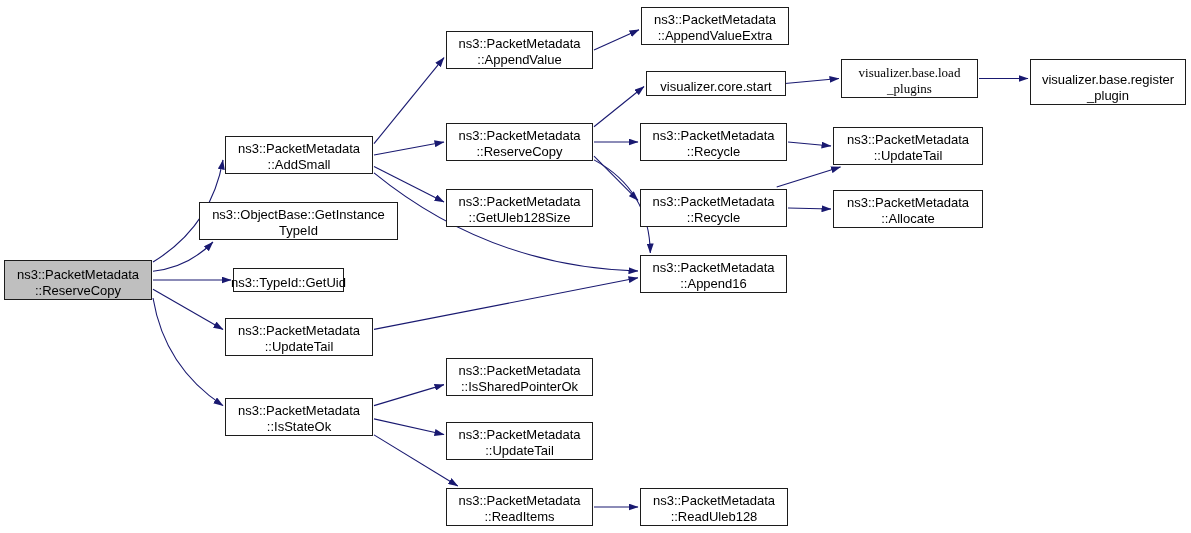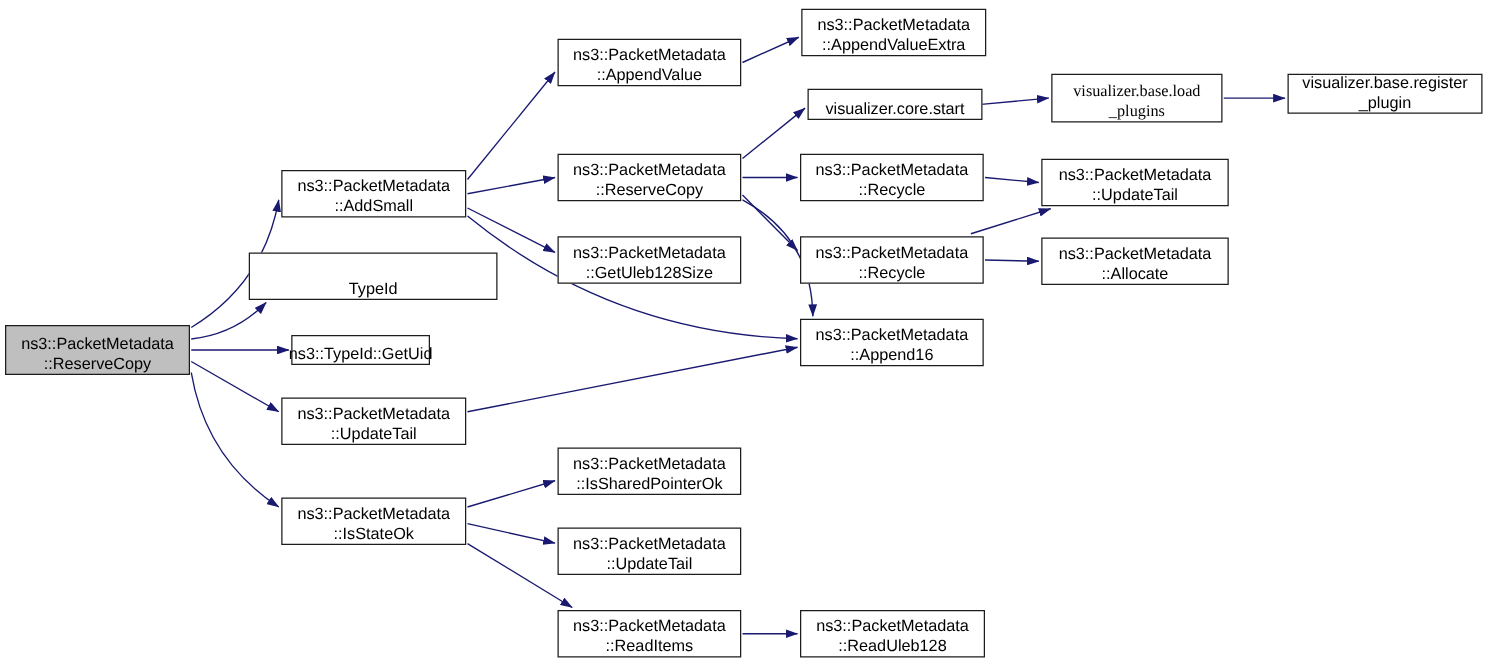--- a/index.html
+++ b/index.html
@@ -68,20 +68,21 @@
   <div id="node-layer">
       <div class="node node--highlight" style="left: 4px; top: 260px; width: 148px; height: 40px;">
         <span class="node-label-line">ns3::PacketMetadata</span>
         <span class="node-label-line">::ReserveCopy</span>
       </div>
       <div class="node" style="left: 225px; top: 136px; width: 148px; height: 38px;">
         <span class="node-label-line">ns3::PacketMetadata</span>
         <span class="node-label-line">::AddSmall</span>
       </div>
       <div class="node" style="left: 199px; top: 202px; width: 199px; height: 38px;">
+        <span class="node-label-line">ns3::ObjectBase::GetInstance</span>
         <span class="node-label-line">TypeId</span>
       </div>
       <div class="node" style="left: 233px; top: 268px; width: 111px; height: 24px;">
         <span class="node-label-line">ns3::TypeId::GetUid</span>
       </div>
       <div class="node" style="left: 225px; top: 318px; width: 148px; height: 38px;">
         <span class="node-label-line">ns3::PacketMetadata</span>
         <span class="node-label-line">::UpdateTail</span>
       </div>
       <div class="node" style="left: 225px; top: 398px; width: 148px; height: 38px;">
@@ -140,18 +141,18 @@
         <span class="node-label-line">_plugins</span>
       </div>
       <div class="node" style="left: 833px; top: 127px; width: 150px; height: 38px;">
         <span class="node-label-line">ns3::PacketMetadata</span>
         <span class="node-label-line">::UpdateTail</span>
       </div>
       <div class="node" style="left: 833px; top: 190px; width: 150px; height: 38px;">
         <span class="node-label-line">ns3::PacketMetadata</span>
         <span class="node-label-line">::Allocate</span>
       </div>
-      <div class="node" style="left: 1030px; top: 59px; width: 156px; height: 32px;">
+      <div class="node" style="left: 1030px; top: 59px; width: 156px; height: 46px;">
         <span class="node-label-line">visualizer.base.register</span>
         <span class="node-label-line">_plugin</span>
       </div>
     </div>
 </div>
 
 </body></html>

